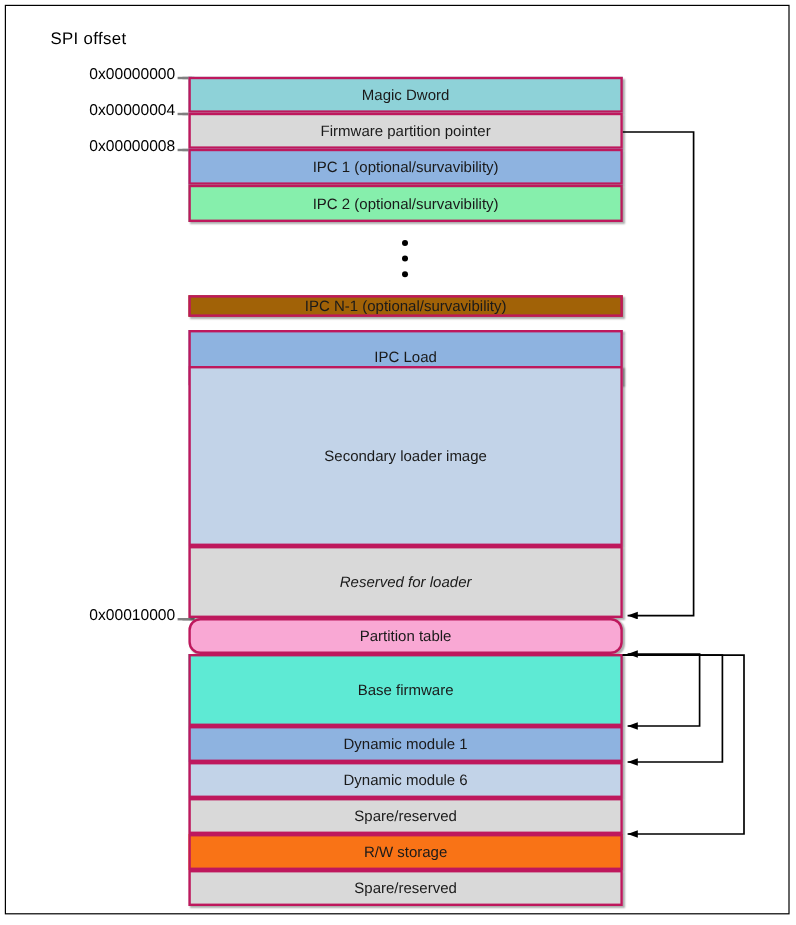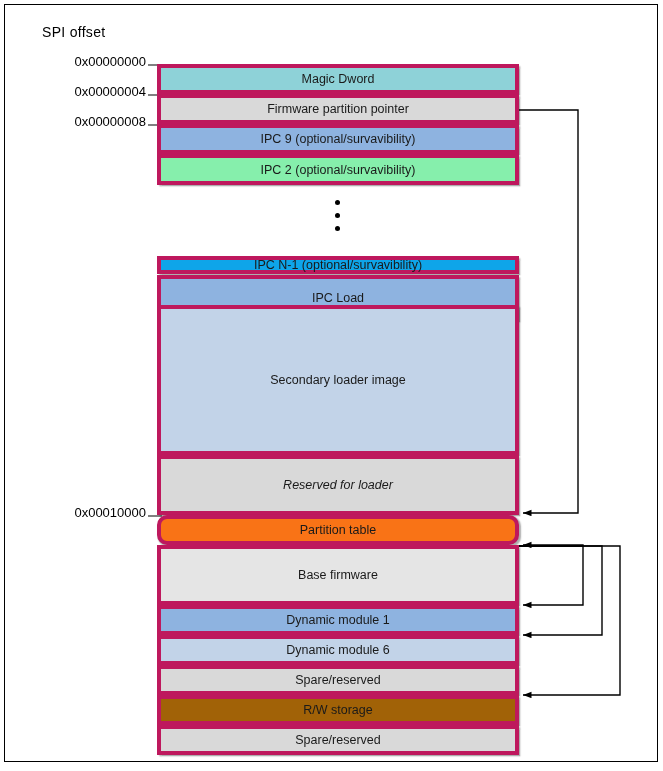--- a/index.html
+++ b/index.html
@@ -52,21 +52,21 @@
   .stack {
     position: absolute;
     left: 157px;
     width: 362px;
   }
   .blk {
     position: absolute;
     left: 0;
     width: 362px;
     box-sizing: border-box;
-    border: 4px solid #be185d;
+    border: 2px solid #be185d;
     display: flex;
     align-items: center;
     justify-content: center;
     font-size: 12.5px;
     color: #1a1a1a;
     white-space: nowrap;
     box-shadow: 1.5px 1.5px 1.5px rgba(0,0,0,0.32);
   }
   .dots {
     position: absolute;
@@ -116,53 +116,53 @@
     </div>
 
   <div class="stack" id="block-stack" style="top: 0px; height: 755px;">
       <div class="blk" style="top: 64px; height: 30px; background: rgb(142, 210, 216);">
         <span>Magic Dword</span>
       </div>
       <div class="blk" style="top: 94px; height: 30px; background: rgb(217, 217, 217);">
         <span>Firmware partition pointer</span>
       </div>
       <div class="blk" style="top: 124px; height: 30px; background: rgb(142, 179, 224);">
-        <span>IPC 9 (optional/survavibility)</span>
+        <span>IPC 1 (optional/survavibility)</span>
       </div>
       <div class="blk" style="top: 154px; height: 31px; background: #86efac;">
         <span>IPC 2 (optional/survavibility)</span>
       </div>
-      <div class="blk" style="top: 256px; height: 18px; background: #0ea5e9;">
+      <div class="blk" style="top: 246px; height: 18px; background: #a16207;">
         <span>IPC N-1 (optional/survavibility)</span>
       </div>
       <div class="blk" style="top: 275px; height: 46px; background: rgb(142, 179, 224);">
         <span>IPC Load</span>
       </div>
       <div class="blk" style="top: 305px; height: 150px; background: rgb(194, 211, 232);">
         <span>Secondary loader image</span>
       </div>
       <div class="blk" style="top: 455px; height: 60px; background: rgb(217, 217, 217); font-style: italic;">
         <span>Reserved for loader</span>
       </div>
-      <div class="blk" style="top: 515px; height: 30px; background: #f97316; border-radius: 10px;">
+      <div class="blk" style="top: 515px; height: 30px; background: #f9a8d4; border-radius: 10px;">
         <span>Partition table</span>
       </div>
-      <div class="blk" style="top: 545px; height: 60px; background: #e5e5e5;">
+      <div class="blk" style="top: 545px; height: 60px; background: #5eead4;">
         <span>Base firmware</span>
       </div>
       <div class="blk" style="top: 605px; height: 30px; background: rgb(142, 179, 224);">
         <span>Dynamic module 1</span>
       </div>
       <div class="blk" style="top: 635px; height: 30px; background: rgb(194, 211, 232);">
         <span>Dynamic module 6</span>
       </div>
       <div class="blk" style="top: 665px; height: 30px; background: rgb(217, 217, 217);">
         <span>Spare/reserved</span>
       </div>
-      <div class="blk" style="top: 695px; height: 30px; background: #a16207;">
+      <div class="blk" style="top: 695px; height: 30px; background: #f97316;">
         <span>R/W storage</span>
       </div>
       <div class="blk" style="top: 725px; height: 30px; background: rgb(217, 217, 217);">
         <span>Spare/reserved</span>
       </div>
     </div>
 
   <div class="dots" id="ellipsis">
       <div class="dot" style="top: 200px;"></div>
       <div class="dot" style="top: 213px;"></div>

